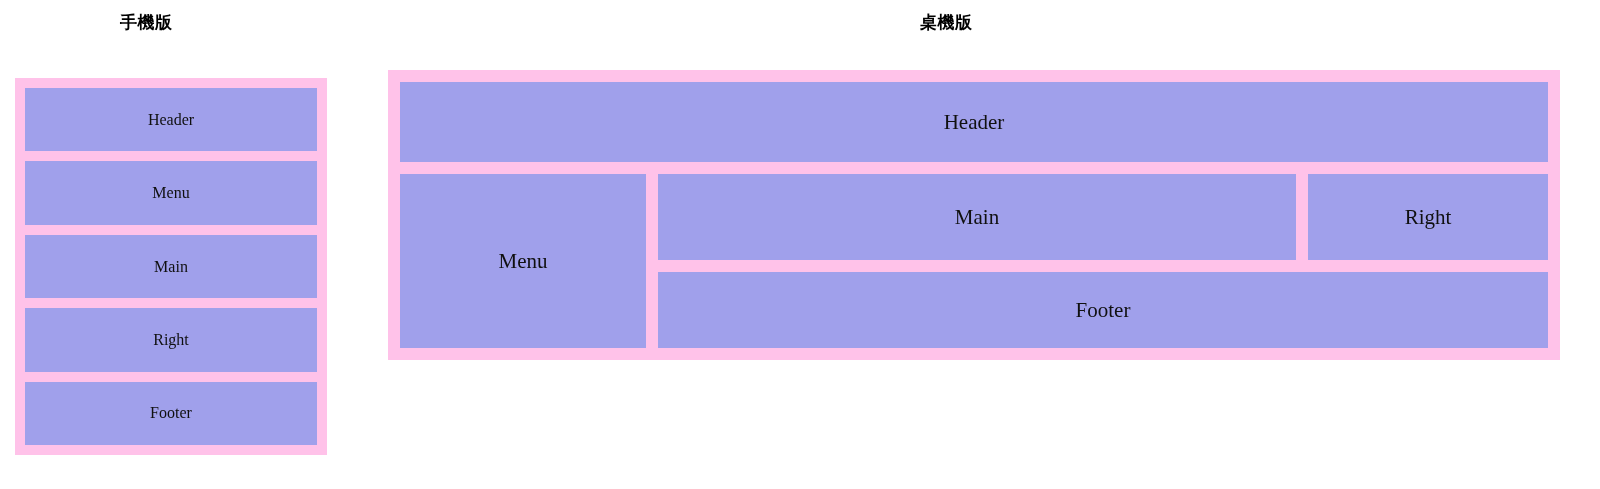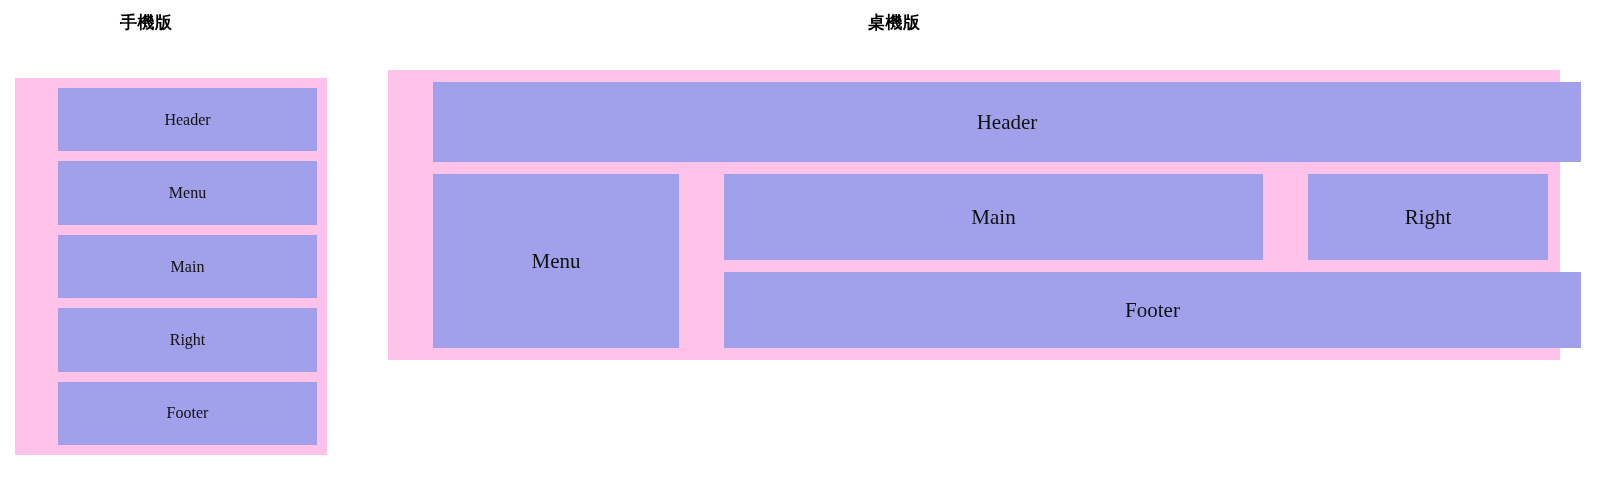--- a/index.html
+++ b/index.html
@@ -20,38 +20,37 @@
     position: absolute;
     font-family: "DejaVu Sans", sans-serif;
     font-weight: bold;
     font-size: 17px;
     color: #000000;
     line-height: 1;
     white-space: nowrap;
     letter-spacing: 0.5px;
   }
   #title-mobile  { left: 120px; top: 14px; }
-  #title-desktop { left: 868px; top: 14px; }
+  #title-desktop { left: 920px; top: 14px; }
 
   
   .frame {
     position: absolute;
     background: #ffc2e9;
     box-sizing: border-box;
   }
   .cell {
     background: #a0a0eb;
     box-sizing: border-box;
     display: flex;
     align-items: center;
     justify-content: center;
     color: #101010;
     font-family: "Liberation Serif", serif;
     font-weight: normal;
-    margin-left: 33px;
   }
 
   
   #mobile-frame {
     left: 15px;
     top: 78px;
     width: 312px;
     height: 377px;
     padding: 10px;
     display: flex;

